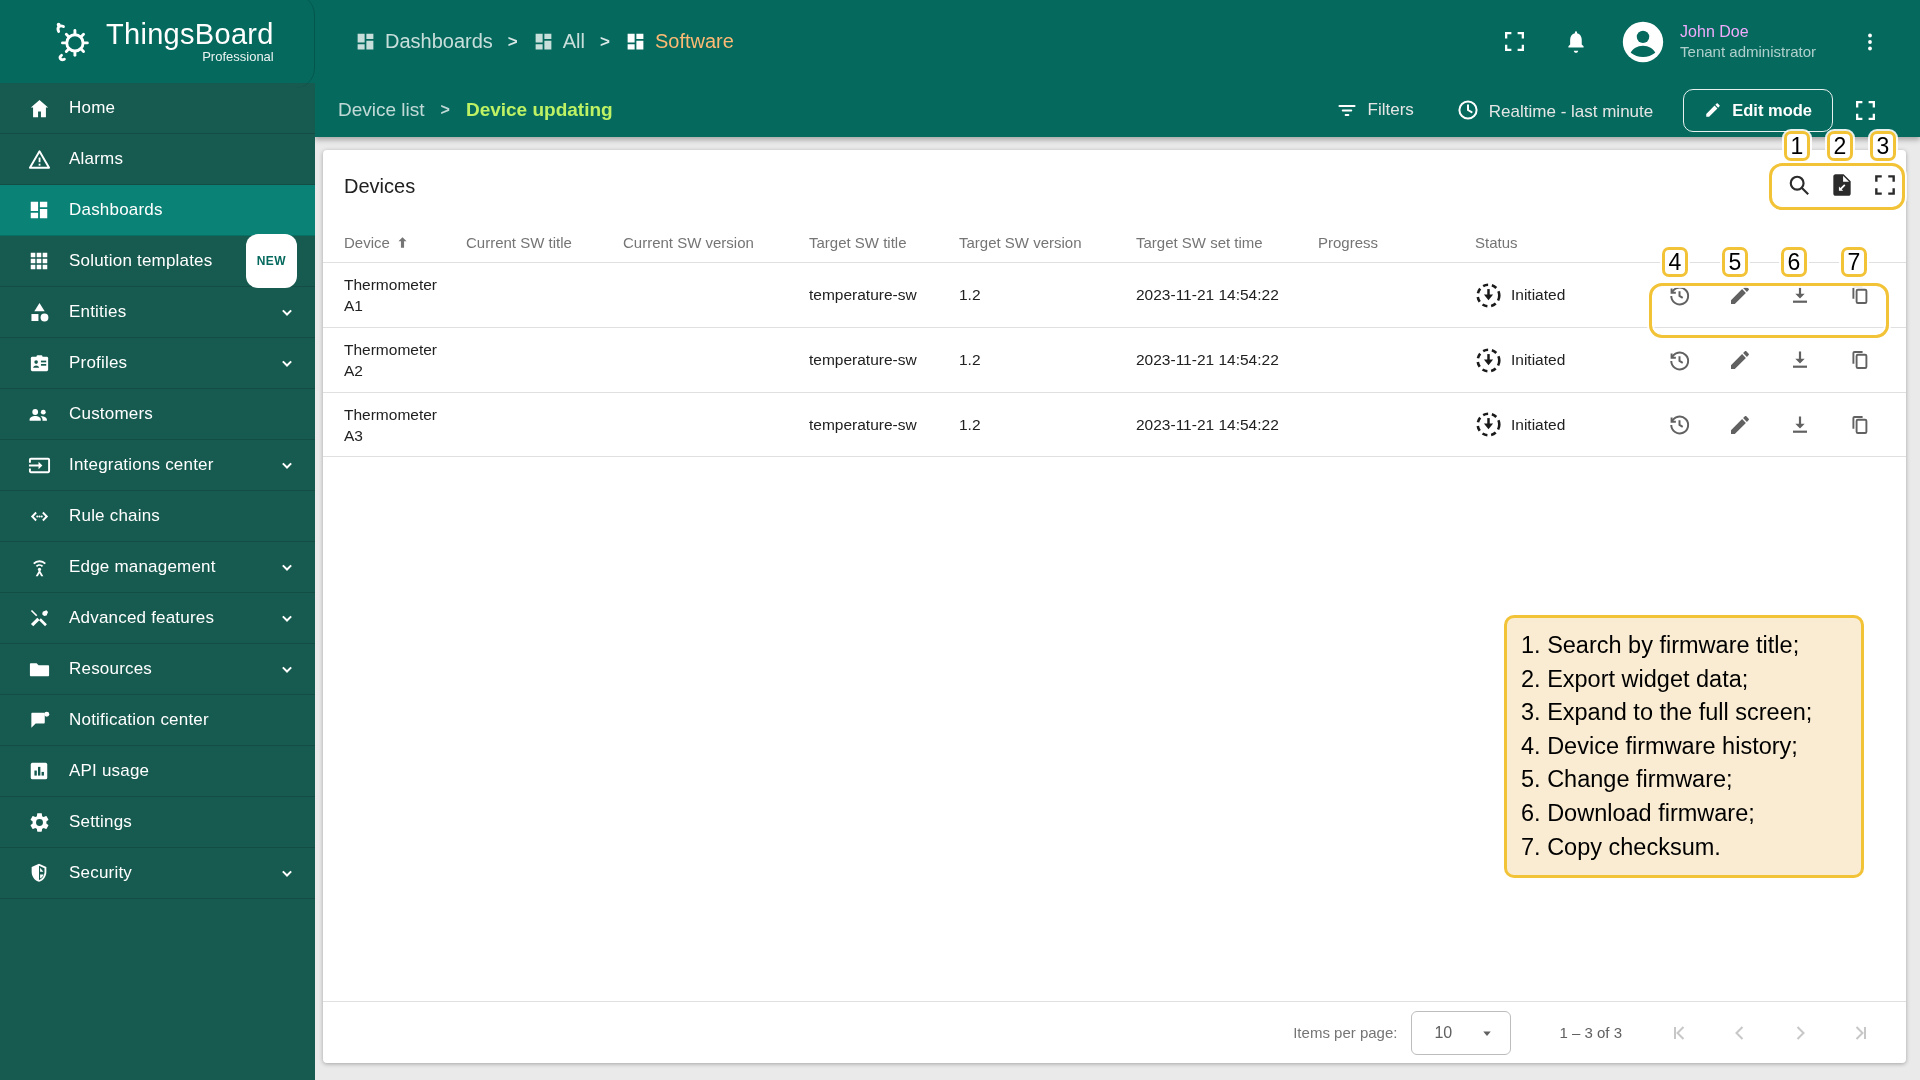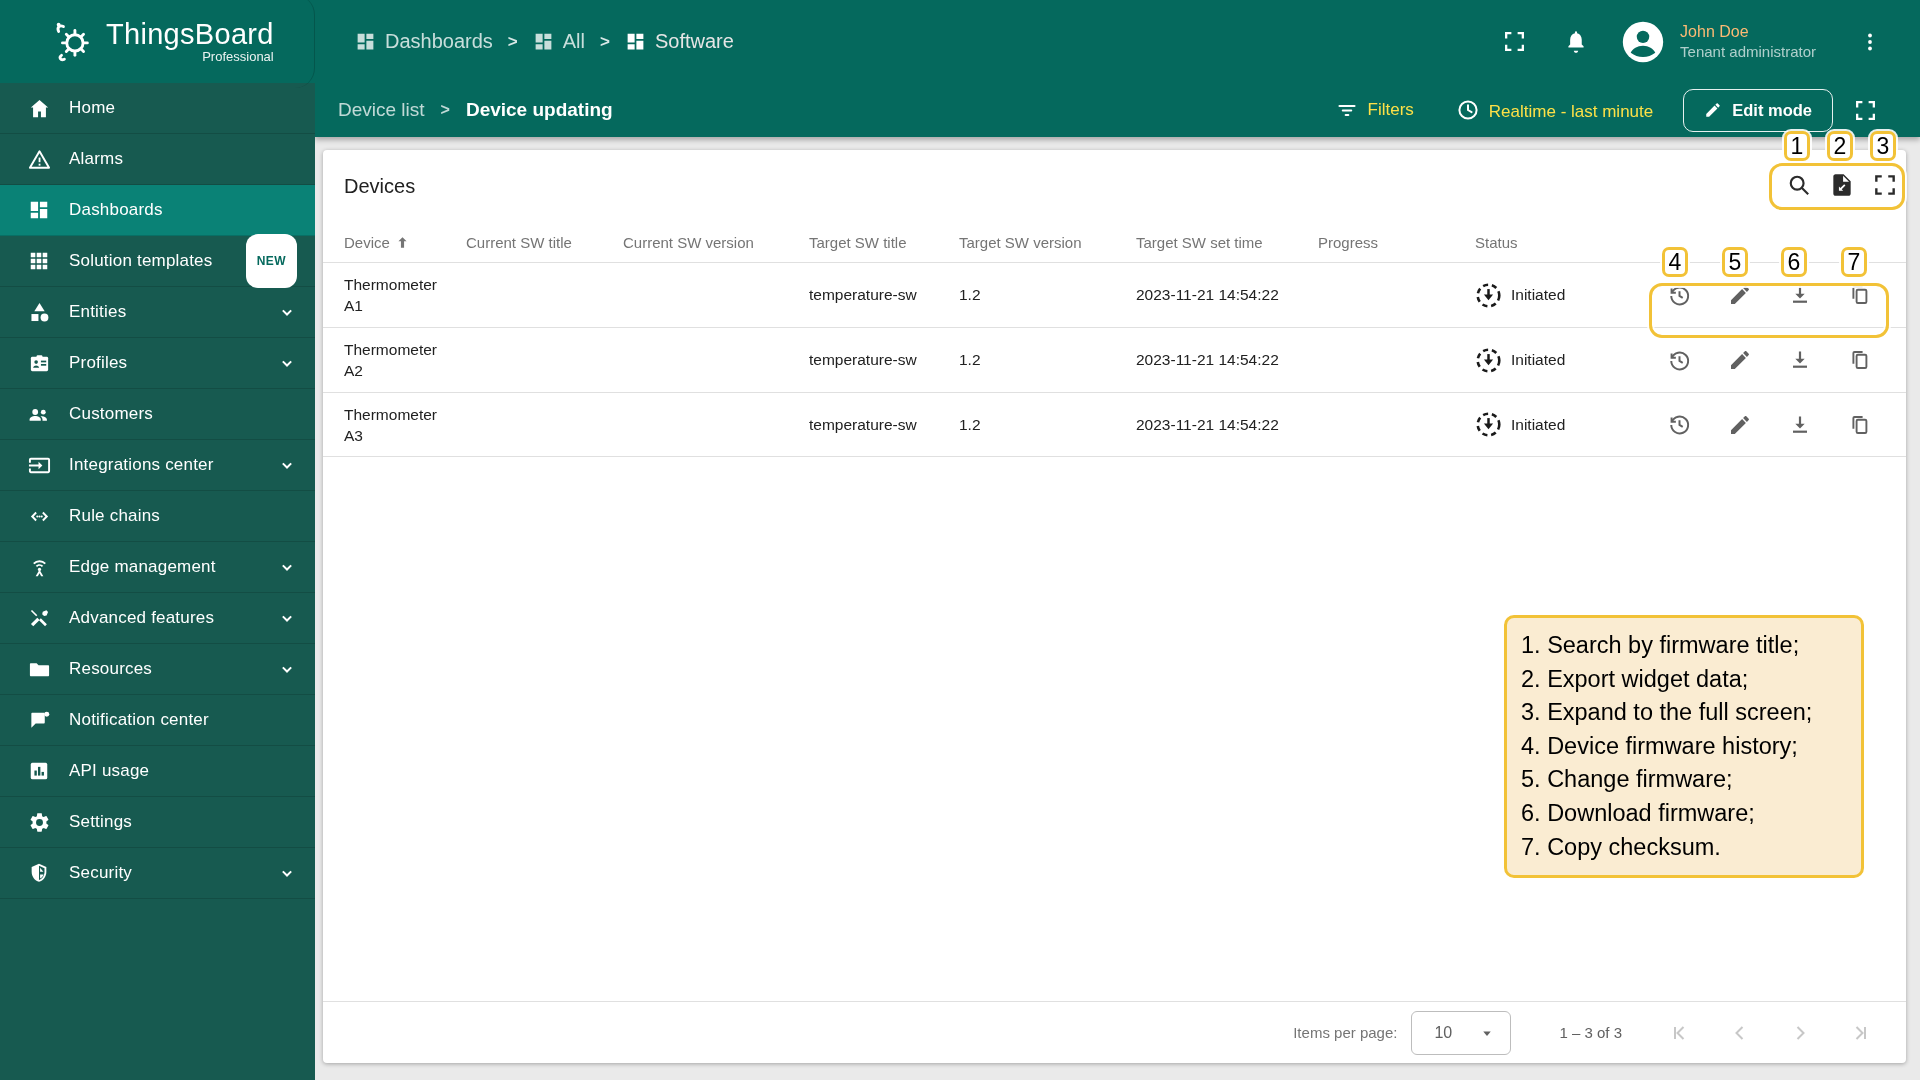--- a/index.html
+++ b/index.html
@@ -23,30 +23,30 @@
     border-right:1px solid rgba(0,0,0,.18);
     border-radius:20px;
   }
   .logo-glyph { margin-right:10px; }
   .logo-text { display:flex; flex-direction:column; }
   .logo-name { color:#fff; font-size:29px; font-weight:500; letter-spacing:.3px; line-height:30px; }
   .logo-sub { color:rgba(255,255,255,.92); font-size:13px; align-self:flex-end; margin-top:0; }
 
   .breadcrumbs { display:flex; align-items:center; margin-left:40px; font-size:20px; }
   .crumb { display:flex; align-items:center; gap:9px; color:rgba(255,255,255,.78); }
-  .crumb.current { color:#e5e5e5; }
+  .crumb.current { color:#fdba74; }
   .crumb-sep { color:rgba(255,255,255,.85); margin:0 15px; font-size:17px; font-weight:700; }
 
   .topbar-right { margin-left:auto; display:flex; align-items:center; padding-right:38px; }
   .icon-btn { background:none; border:none; padding:0; cursor:pointer; display:flex; align-items:center; justify-content:center; }
   .tb-fullscreen { margin-right:36px; }
   .tb-bell { margin-right:32px; }
   .avatar { margin-right:15px; }
   .user-block { display:flex; flex-direction:column; margin-right:42px; }
-  .user-name { color:#fdba74; font-size:16px; line-height:20px; }
+  .user-name { color:#f0abfc; font-size:16px; line-height:20px; }
   .user-role { color:rgba(255,255,255,.68); font-size:15px; line-height:19px; }
 
   
   .sidebar {
     position:absolute; top:83px; left:0; width:315px; bottom:0;
     background:#175A50; z-index:3;
   }
   .nav-item {
     height:51px; display:flex; align-items:center;
     padding:0 18px 0 27px; cursor:pointer;
@@ -64,23 +64,23 @@
 
   
   .toolbar {
     position:absolute; top:83px; left:315px; right:0; height:54px;
     background:#05695D; display:flex; align-items:center;
     box-shadow:0 3px 5px rgba(0,0,0,.28); z-index:2;
   }
   .tbc { display:flex; align-items:center; padding-left:23px; font-size:19px; }
   .tbc-parent { color:rgba(255,255,255,.75); cursor:pointer; }
   .tbc-sep { color:rgba(255,255,255,.75); margin:0 16px; font-size:16px; font-weight:700; }
-  .tbc-current { color:#ffffff; font-weight:700; }
+  .tbc-current { color:#bef264; font-weight:700; }
   .toolbar-right { margin-left:auto; display:flex; align-items:center; padding-right:42px; }
-  .tb-group { display:flex; align-items:center; gap:9px; color:#fde047; font-size:17px; cursor:pointer; }
+  .tb-group { display:flex; align-items:center; gap:9px; color:#e5e5e5; font-size:17px; cursor:pointer; }
   .g-filters { margin-right:42px; }
   .g-realtime { margin-right:30px;align-items:flex-end; }
   .edit-btn {
     display:flex; align-items:center; gap:10px;
     border:1.5px solid rgba(255,255,255,.9); border-radius:10px;
     background:transparent; color:#fff; font-size:16.5px; font-weight:600;
     height:43px; padding:0 20px; margin-right:20px; cursor:pointer;
     font-family:inherit;
   }
 

